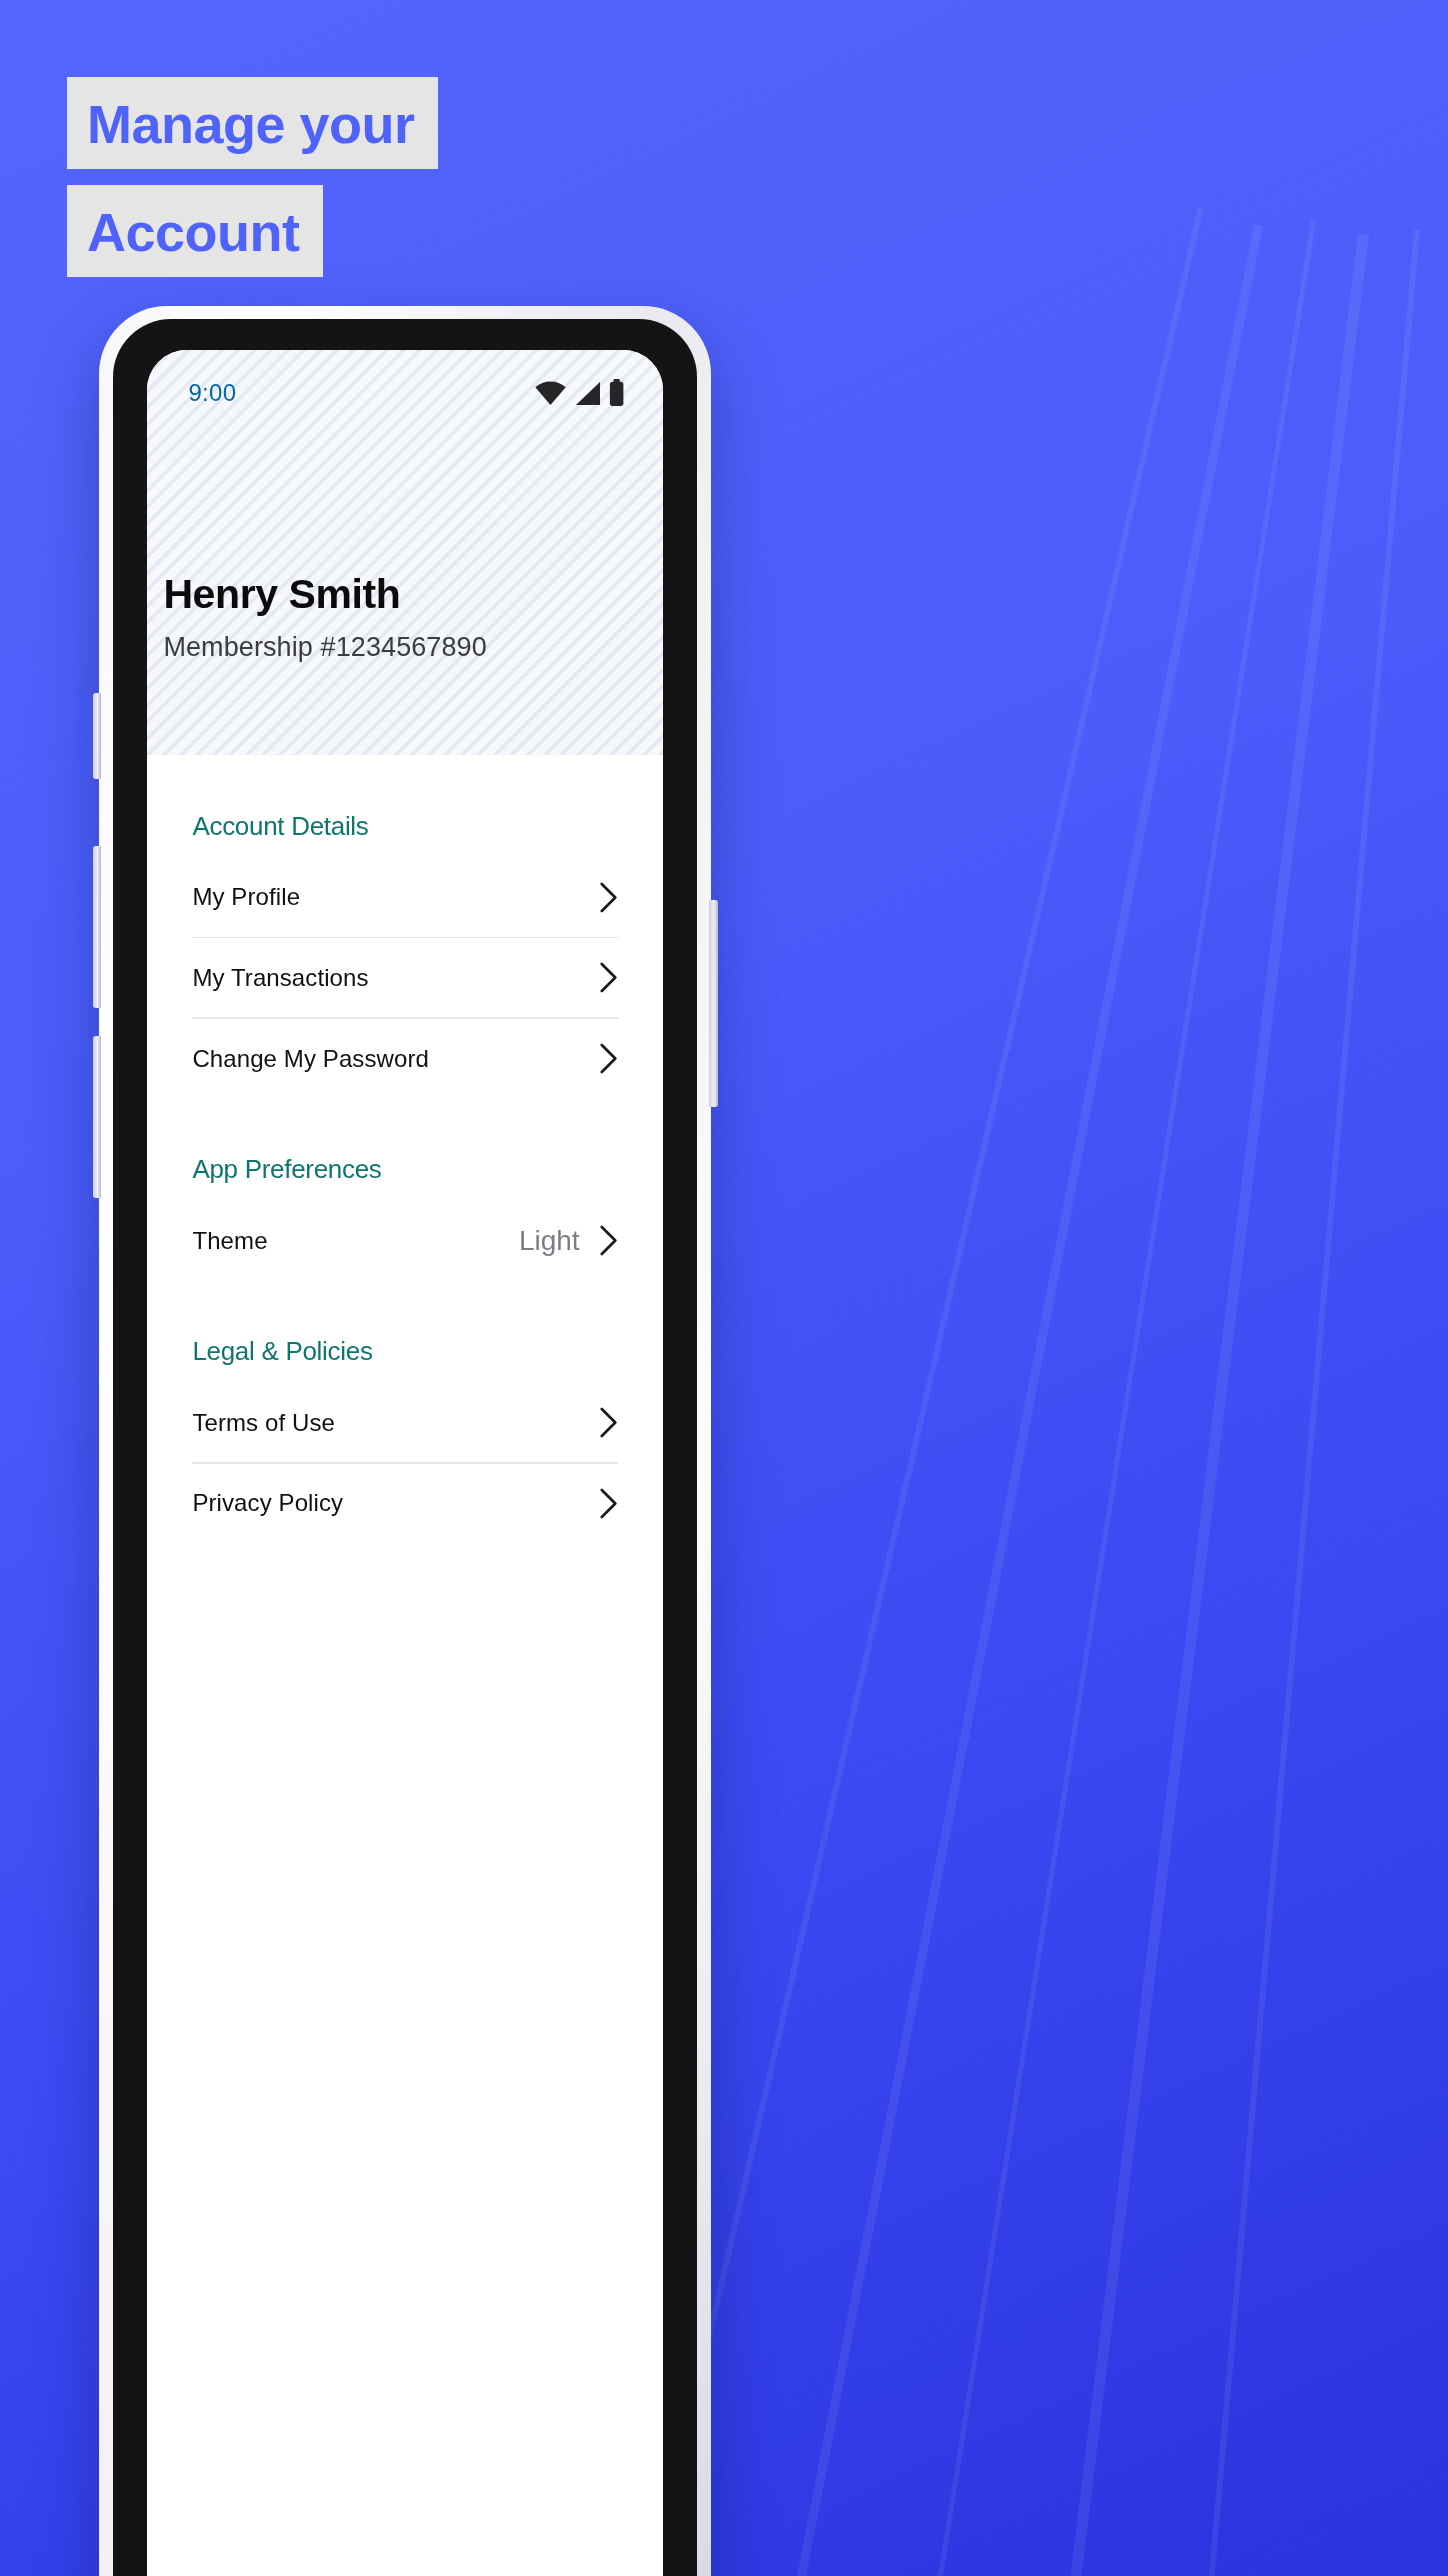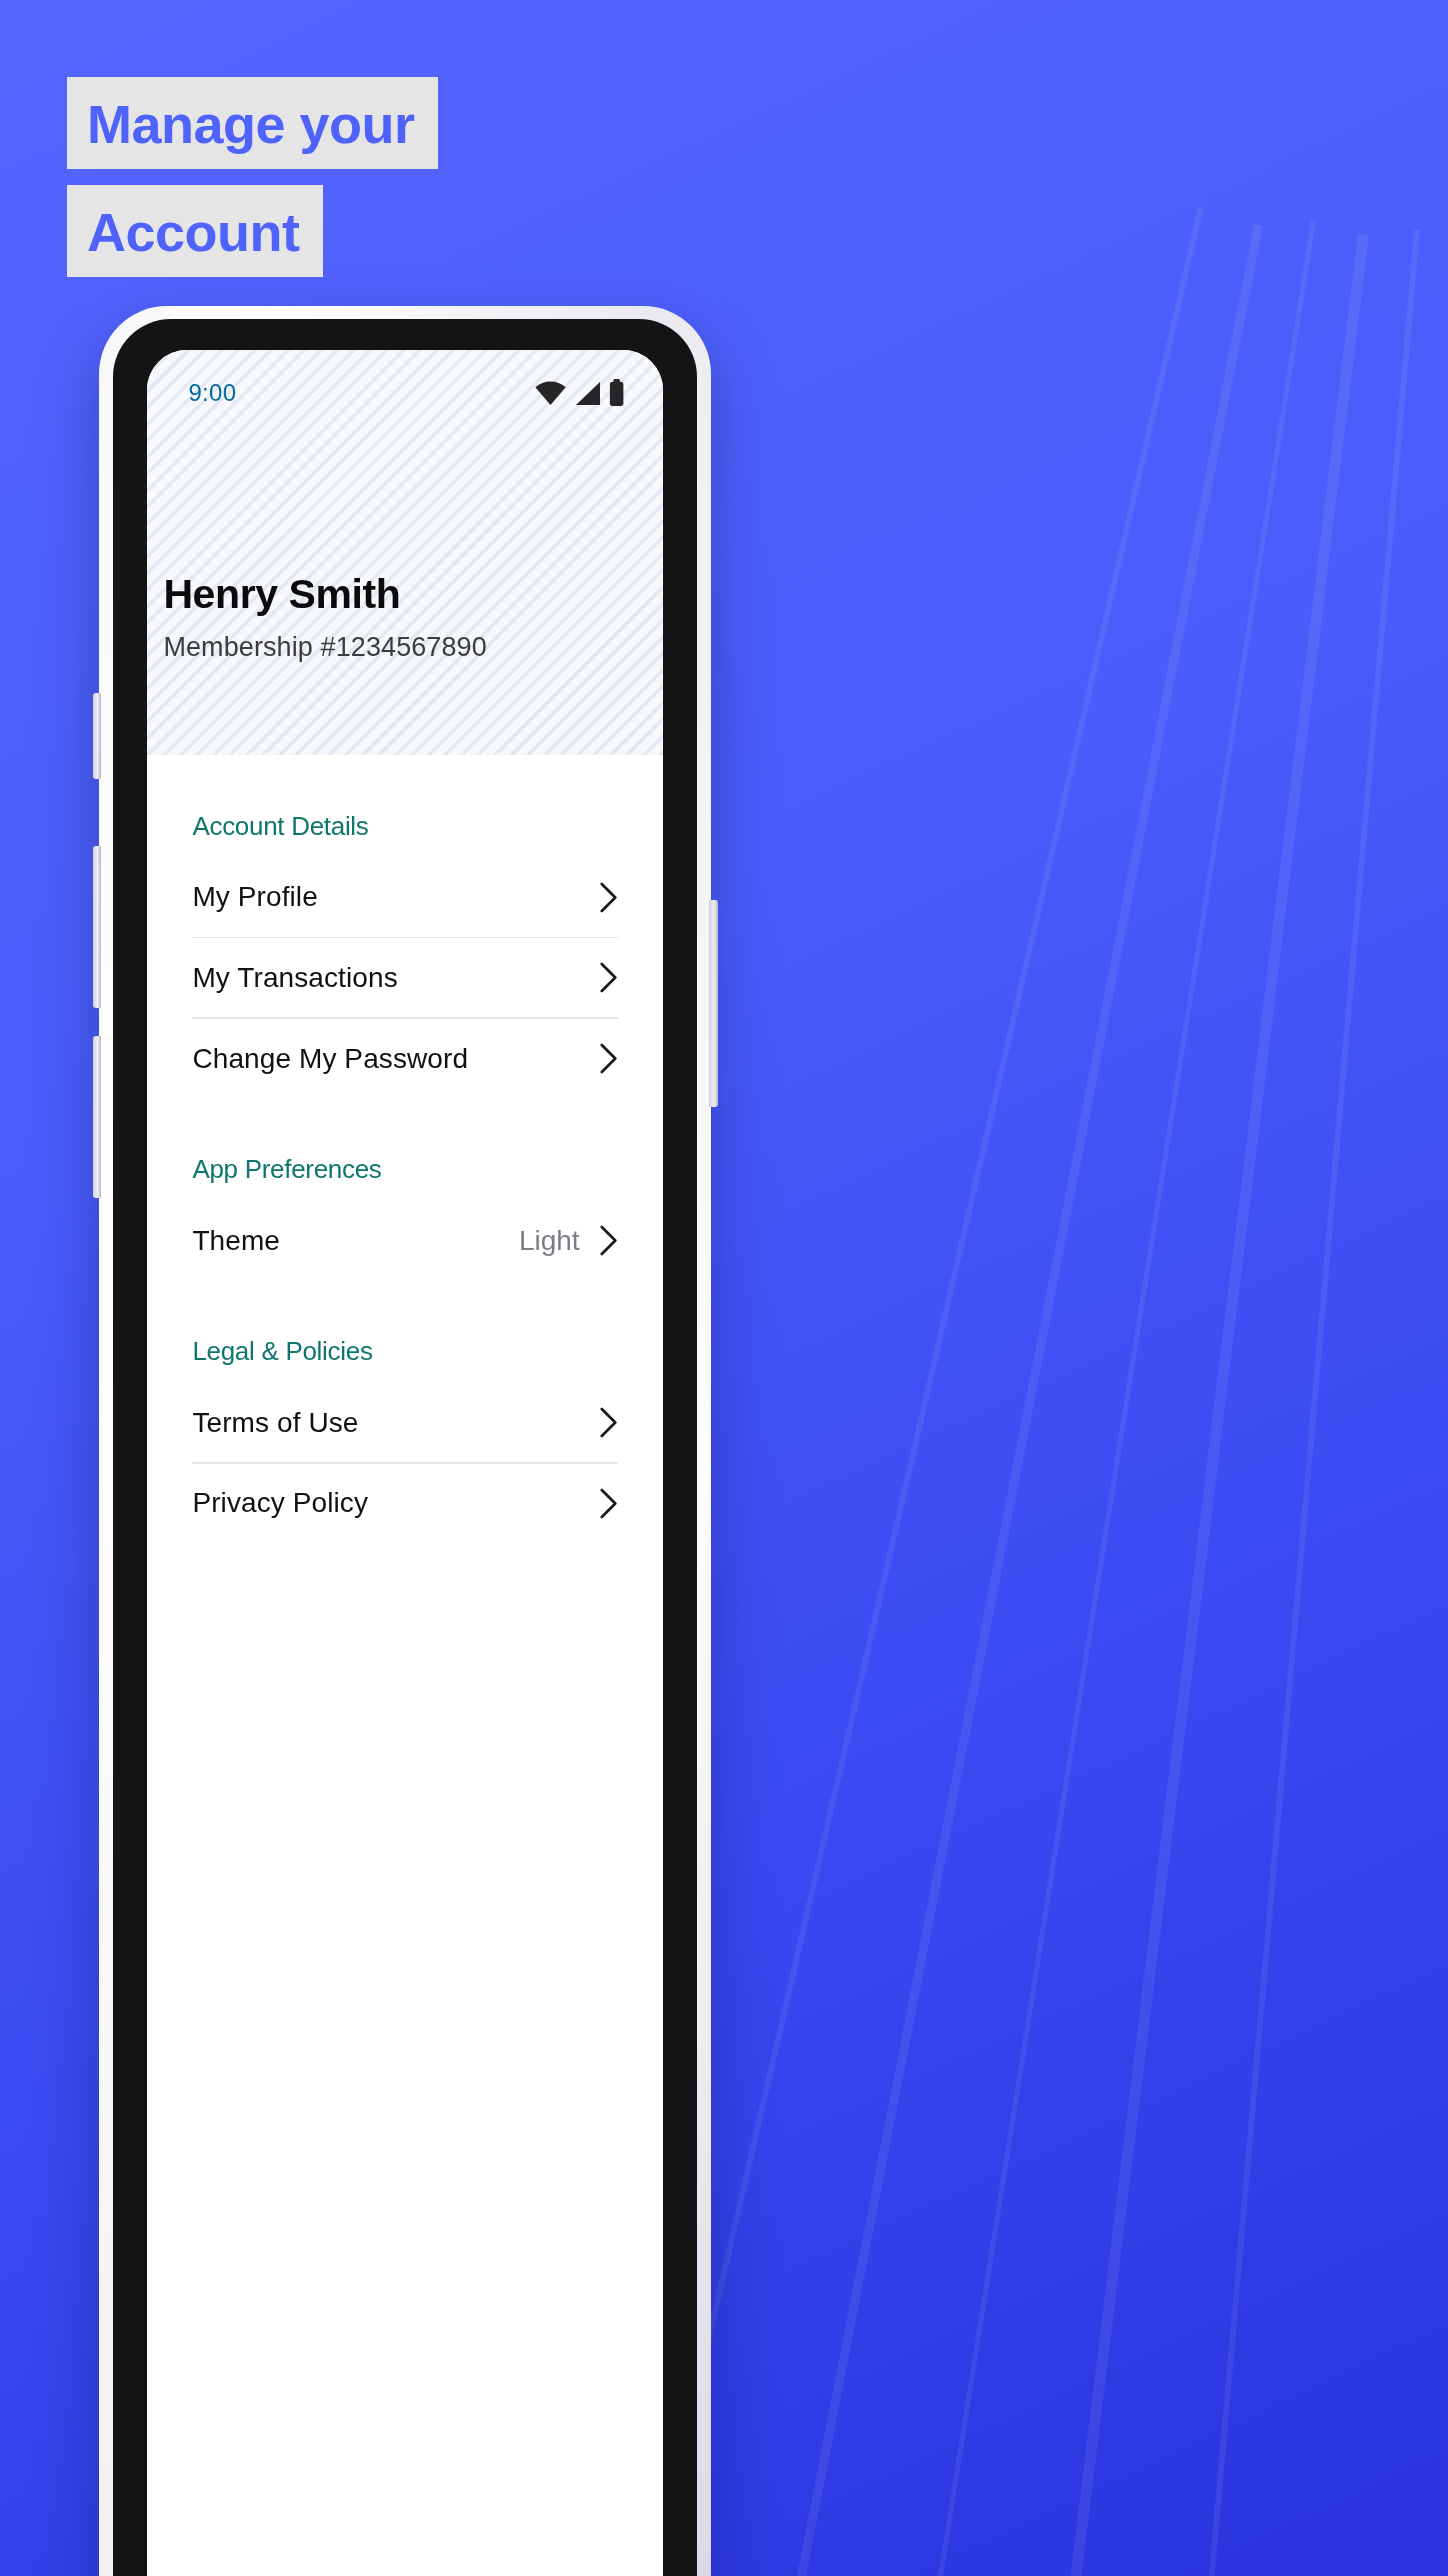--- a/index.html
+++ b/index.html
@@ -138,21 +138,21 @@
     padding-top:56px;
     padding-bottom:16px;
   }
   .row {
     display:flex;
     align-items:center;
     justify-content:space-between;
     height:79px;
     cursor:pointer;
   }
-  .row-label { font-size:28px; color:#111; letter-spacing:0.1px; }
+  .row-label { font-size:24px; color:#111; letter-spacing:0.1px; }
   .row-right { display:flex; align-items:flex-start; gap:20px; }
   .row-value { font-size:28px; color:#7d7d86; }
   .chev { display:block; }
   .divider { height:1.8px; background:#e6e6ea; }
 </style>
 </head>
 <body>
 
 <div id="bg">
   <div id="bg-rays">

